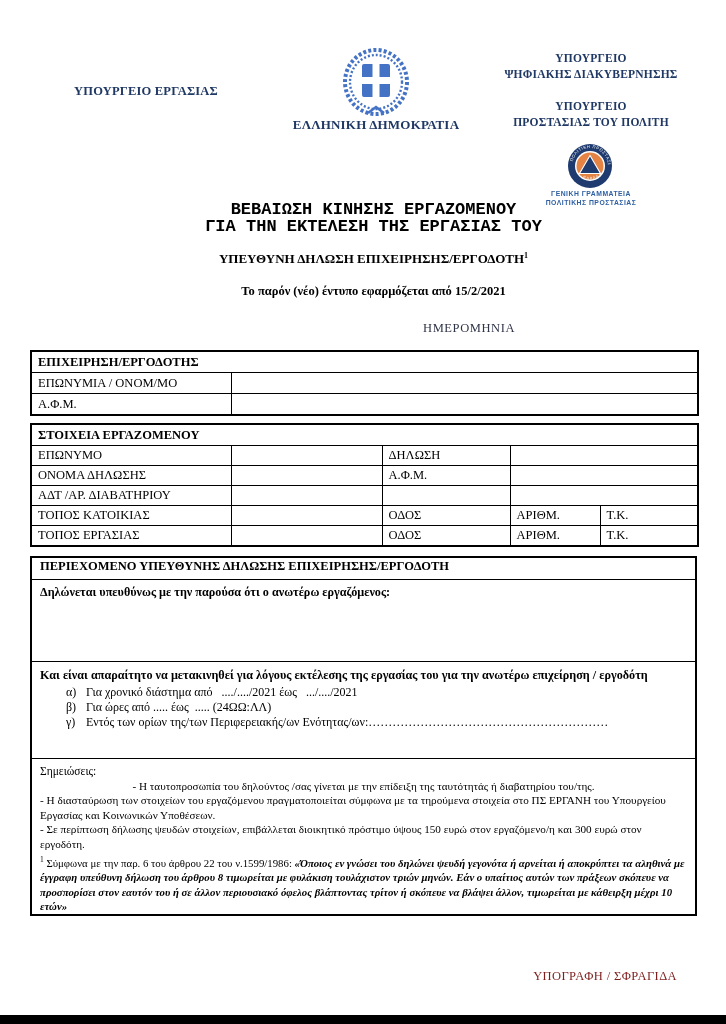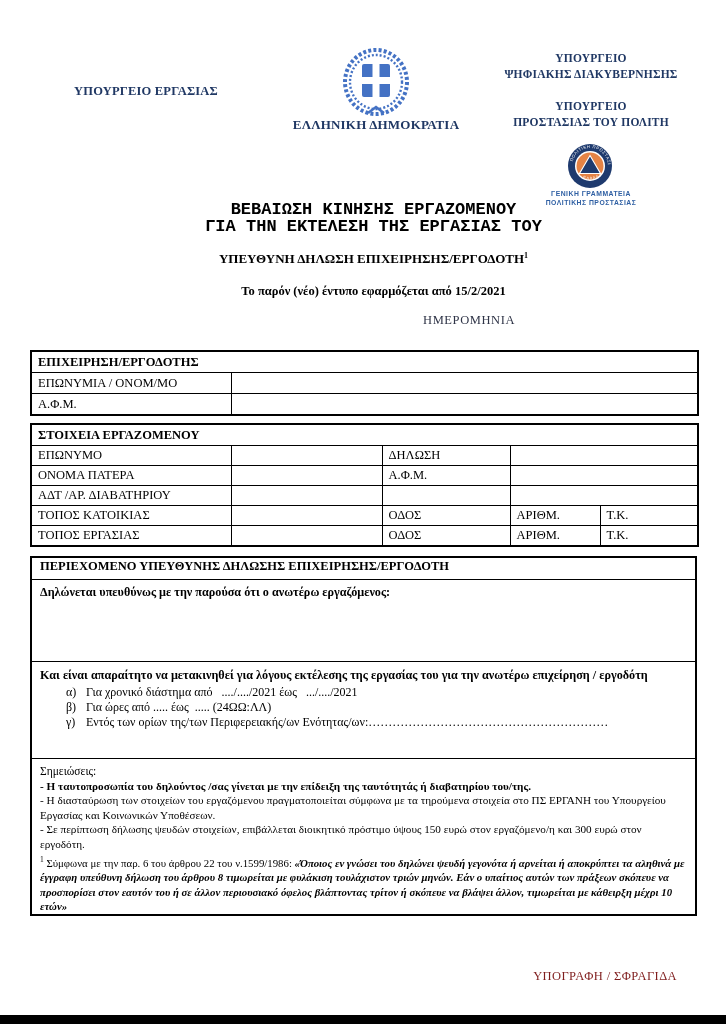--- a/index.html
+++ b/index.html
@@ -21,21 +21,21 @@
             font-family:"Liberation Sans", sans-serif;letter-spacing:.5px;}
 
   
   .title-block{position:absolute;left:40px;top:201px;width:667px;text-align:center;
             font-weight:bold;font-size:17px;line-height:17px;font-family:Liberation Mono, monospace;}
   .title-sub{position:absolute;left:40px;top:251px;width:667px;text-align:center;
             font-weight:bold;font-size:13px;}
   .title-sub sup{font-size:8px;}
   .effective-note{position:absolute;left:40px;top:284px;width:667px;text-align:center;
             font-weight:bold;font-size:12.5px;}
-  .date-label{position:absolute;left:423px;top:313px;font-size:12.5px;color:#2f3447;letter-spacing:.6px;}
+  .date-label{position:absolute;left:423px;top:321px;font-size:12.5px;color:#2f3447;letter-spacing:.6px;}
 
   
   table.frm{position:absolute;left:30px;width:667px;border-collapse:collapse;
             table-layout:fixed;border:2px solid #000;font-size:12.5px;}
   table.frm td,table.frm th{border:1.5px solid #000;padding:0 6px;vertical-align:middle;
             overflow:hidden;white-space:nowrap;}
   table.frm th{text-align:left;font-size:12.5px;font-weight:bold;height:20px;}
   #employer-table{top:350px;}
   #employer-table td{height:20px;}
   #employee-table{top:423px;}
@@ -50,21 +50,21 @@
   .decl-bullets .intro{font-weight:bold;font-size:12.2px;}
   .decl-bullets ul{margin:5px 0 0;padding-left:52px;}
   .decl-bullets li{font-size:12px;line-height:19px;padding-left:5px;}
   .decl-movement{height:97px;box-sizing:border-box;border-bottom:1.5px solid #000;padding:5px 8px 0;}
   .decl-movement .intro{font-weight:bold;font-size:12.2px;line-height:17.5px;}
   .mv-item{padding-left:26px;font-size:12px;line-height:15px;white-space:nowrap;overflow:hidden;}
   .mv-item .marker{display:inline-block;width:20px;}
   .decl-notes{box-sizing:border-box;padding:5px 8px 0;font-size:11.2px;}
   .notes-label{font-size:11.5px;margin:0 0 13px;}
   .decl-notes p{margin:0;line-height:14.5px;}
-  .note-bold{font-weight:bold;}
+  .note-bold{font-weight:normal;text-align:center;}
   .footnote{font-size:10.8px;line-height:14.3px;margin-top:2px !important;}
   .footnote sup{font-size:7.5px;}
   .footnote .quote{font-weight:bold;font-style:italic;}
 
   
   .signature{position:absolute;top:929px;right:49px;font-size:12.5px;color:#7f1d1d;letter-spacing:.4px;margin-top:40px;}
   .bottom-bar{position:absolute;left:0;bottom:0;width:726px;height:9px;background:#000;}
 </style>
 </head>
 <body>
@@ -163,21 +163,21 @@
         <tr>
       <th colspan="5">ΣΤΟΙΧΕΙΑ ΕΡΓΑΖΟΜΕΝΟΥ</th>
     </tr>
     <tr>
       <td>ΕΠΩΝΥΜΟ</td>
       <td></td>
       <td>ΔΗΛΩΣΗ</td>
       <td colspan="2"></td>
     </tr>
     <tr>
-      <td>ΟΝΟΜΑ ΠΑΤΕΡΑ</td>
+      <td>ΟΝΟΜΑ ΔΗΛΩΣΗΣ</td>
       <td></td>
       <td>Α.Φ.Μ.</td>
       <td colspan="2"></td>
     </tr>
     <tr>
       <td>ΑΔΤ /ΑΡ. ΔΙΑΒΑΤΗΡΙΟΥ</td>
       <td></td>
       <td></td>
       <td colspan="2"></td>
     </tr>

